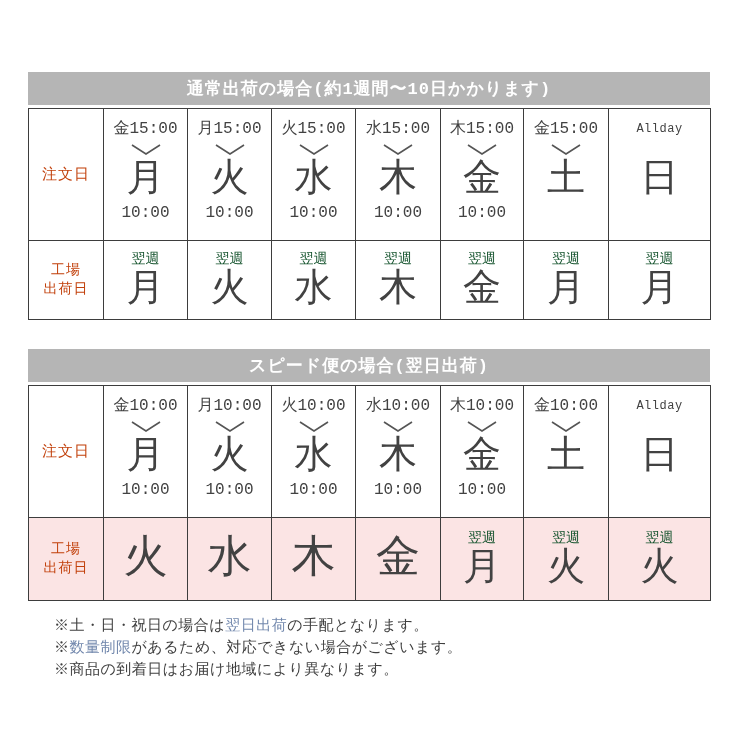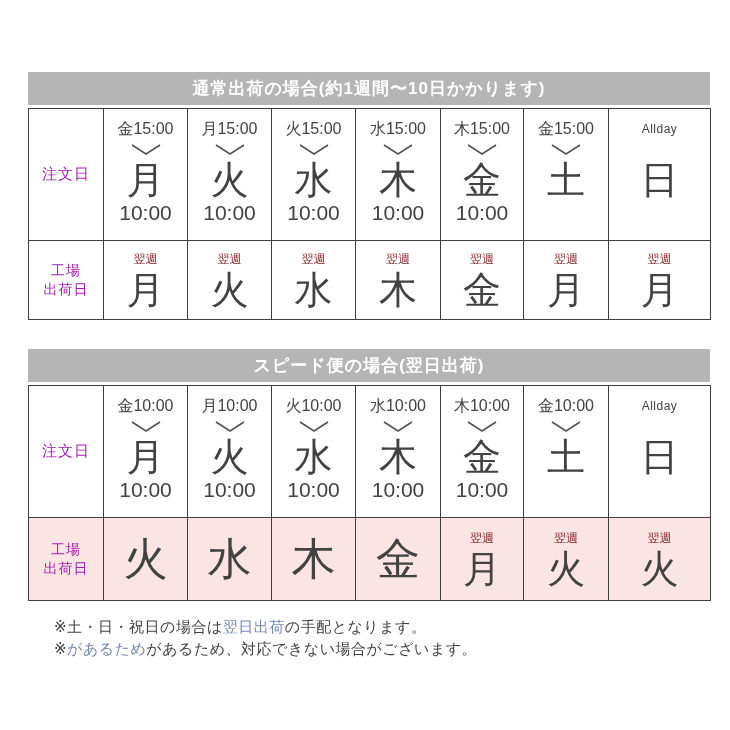--- a/index.html
+++ b/index.html
@@ -1,45 +1,45 @@
 <!DOCTYPE html>
 <html><head>
 <meta charset="utf-8">
 <style>
   * { margin:0; padding:0; box-sizing:border-box; }
   html,body { width:730px; height:730px; background:#ffffff; overflow:hidden; }
   body { font-family:"Liberation Sans","DejaVu Sans",sans-serif; color:#404040; }
-  .wrap { padding:72px 20px 0 28px; }
+  .wrap { padding:72px 20px 0 28px;font-family:Liberation Mono, monospace; }
   .section { width:682px; }
   .bar {
     height:33px; background:#b5b5b5; color:#ffffff;
     font-size:17px; font-weight:bold; letter-spacing:1px;
     display:flex; align-items:center; justify-content:center;
     margin-bottom:3px;
   }
   table { border-collapse:collapse; table-layout:fixed; width:682px; }
   td { border:1px solid #3d3d3d; text-align:center; vertical-align:middle; padding:0; background:#ffffff; }
-  .label-cell { font-size:15px; letter-spacing:1px; color:#a21caf;margin-left:20px; }
+  .label-cell { font-size:15px; letter-spacing:1px; color:#c2410c;margin-left:20px; }
   .label-cell .lbl-line { font-size:14px; line-height:19px; }
   .order-cell-inner {
     height:131px; display:flex; flex-direction:column; align-items:center;
     padding-top:9px;
   }
   .cutoff { font-size:16px; height:22px; line-height:22px; color:#424242; }
   .cutoff.latin { font-size:12px; letter-spacing:0.5px; }
   .chev { height:11px; margin:4px 0 3px; }
   .chev.hidden { visibility:hidden; }
   .day-lg { font-size:38px; line-height:44px; height:46px; color:#424242; font-weight:normal; }
-  .time { font-size:21px; height:20px; line-height:18px; color:#424242; }
+  .time { font-size:16px; height:20px; line-height:18px; color:#424242; }
   .ship-cell-inner {
     display:flex; flex-direction:column; align-items:center; justify-content:center;
   }
   .t1-ship td { height:79px; }
   .t2-ship td { height:83px; background:#fbe4e4; }
-  .prefix { font-size:12px; height:19px; line-height:19px; color:#7f1d1d; }
+  .prefix { font-size:14px; height:19px; line-height:19px; color:#14532d; }
   .day-ship { font-size:38px; line-height:42px; color:#424242; }
   .day-xl { font-size:44px; line-height:48px; color:#424242; }
   .gap { height:29px; }
   .notes { margin:15px 0 0 26px; font-size:15px; line-height:22px; letter-spacing:0.5px; color:#3f3f3f; }
   .link { color:#7288ad; }
 </style>
 </head>
 <body>
 
 <div class="wrap">
@@ -326,17 +326,20 @@
       </tr>
     </tbody>
       </table>
   </div>
 
   <div class="notes">
     <div>
       <span>※土・日・祝日の場合は</span><span class="link">翌日出荷</span><span>の手配となります。</span>
     </div>
     <div>
-      <span>※</span><span class="link">があるため</span><span>があるため、対応できない場合がございます。</span>
+      <span>※</span><span class="link">数量制限</span><span>があるため、対応できない場合がございます。</span>
+    </div>
+    <div>
+      <span>※商品の到着日はお届け地域により異なります。</span>
     </div>
   </div>
 
 </div>
 
 </body></html>

